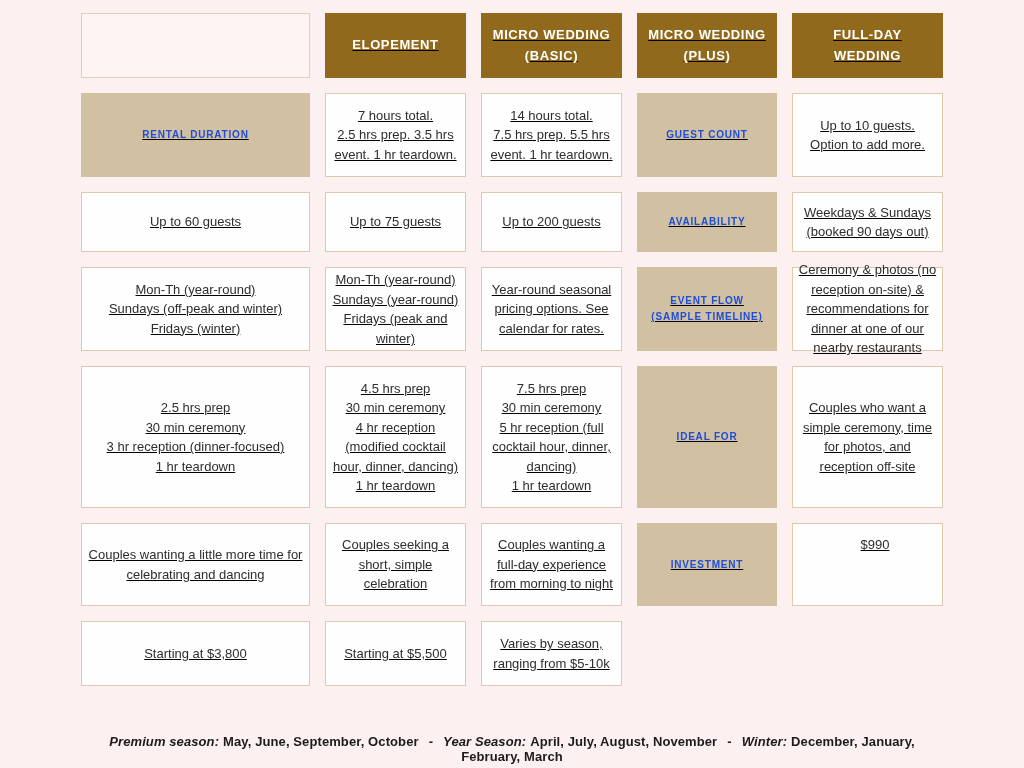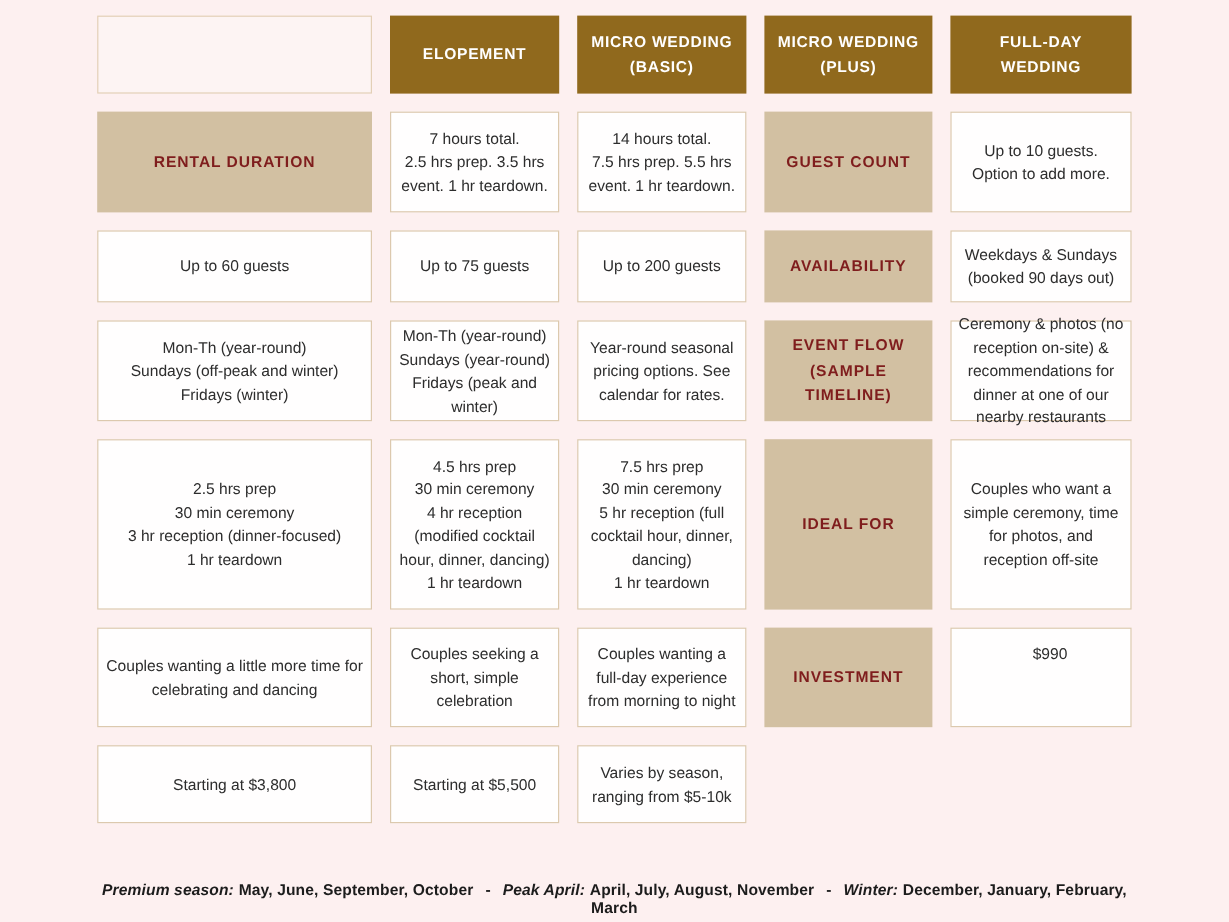--- a/index.html
+++ b/index.html
@@ -16,20 +16,21 @@
     height: 768px;
     padding: 13px 81px 0 81px;
     overflow: hidden;
   }
   .grid {
     display: grid;
     grid-template-columns: 229px 141px 141px 140px 151px;
     grid-template-rows: 65px 84px 60px 84px 142px 83px 65px;
     column-gap: 15px;
     row-gap: 15px;
+    text-decoration: underline;
   }
   .cell {
     box-sizing: border-box;
     display: flex;
     align-items: center;
     justify-content: center;
     text-align: center;
     white-space: pre-line;
   }
   .cell.empty {
@@ -39,22 +40,22 @@
   .cell.header {
     background: #90691d;
     color: #ffffff;
     font-size: 13px;
     font-weight: 700;
     letter-spacing: 0.6px;
     line-height: 1.55;
   }
   .cell.rowlabel {
     background: #d2c0a2;
-    color: #7f1d1d;
-    font-size: 13px;
+    color: #1d4ed8;
+    font-size: 10px;
     font-weight: 700;
     letter-spacing: 0.8px;
     line-height: 1.6;
   }
   .cell.body {
     background: #fffefe;
     border: 1px solid #dcc9ae;
     color: #2d2d2d;
     font-size: 13px;
     line-height: 1.5;
@@ -145,16 +146,16 @@
 
     <div class="cell rowlabel">INVESTMENT</div>
     <div class="cell body top">$990</div>
     <div class="cell body">Starting at $3,800</div>
     <div class="cell body">Starting at $5,500</div>
     <div class="cell body">Varies by season, ranging from $5-10k</div>
 
   </div>
 
   <div class="footer">
-    <span class="flabel">Premium season:</span><span class="fvalue">May, June, September, October</span><span class="fsep">-</span><span class="flabel">Peak April:</span><span class="fvalue">April, July, August, November</span><span class="fsep">-</span><span class="flabel">Winter:</span><span class="fvalue">December, January, February, March</span>
+    <span class="flabel">Premium season:</span><span class="fvalue">May, June, September, October</span><span class="fsep">-</span><span class="flabel">Year Season:</span><span class="fvalue">April, July, August, November</span><span class="fsep">-</span><span class="flabel">Winter:</span><span class="fvalue">December, January, February, March</span>
   </div>
 
 </div>
 
 </body></html>

